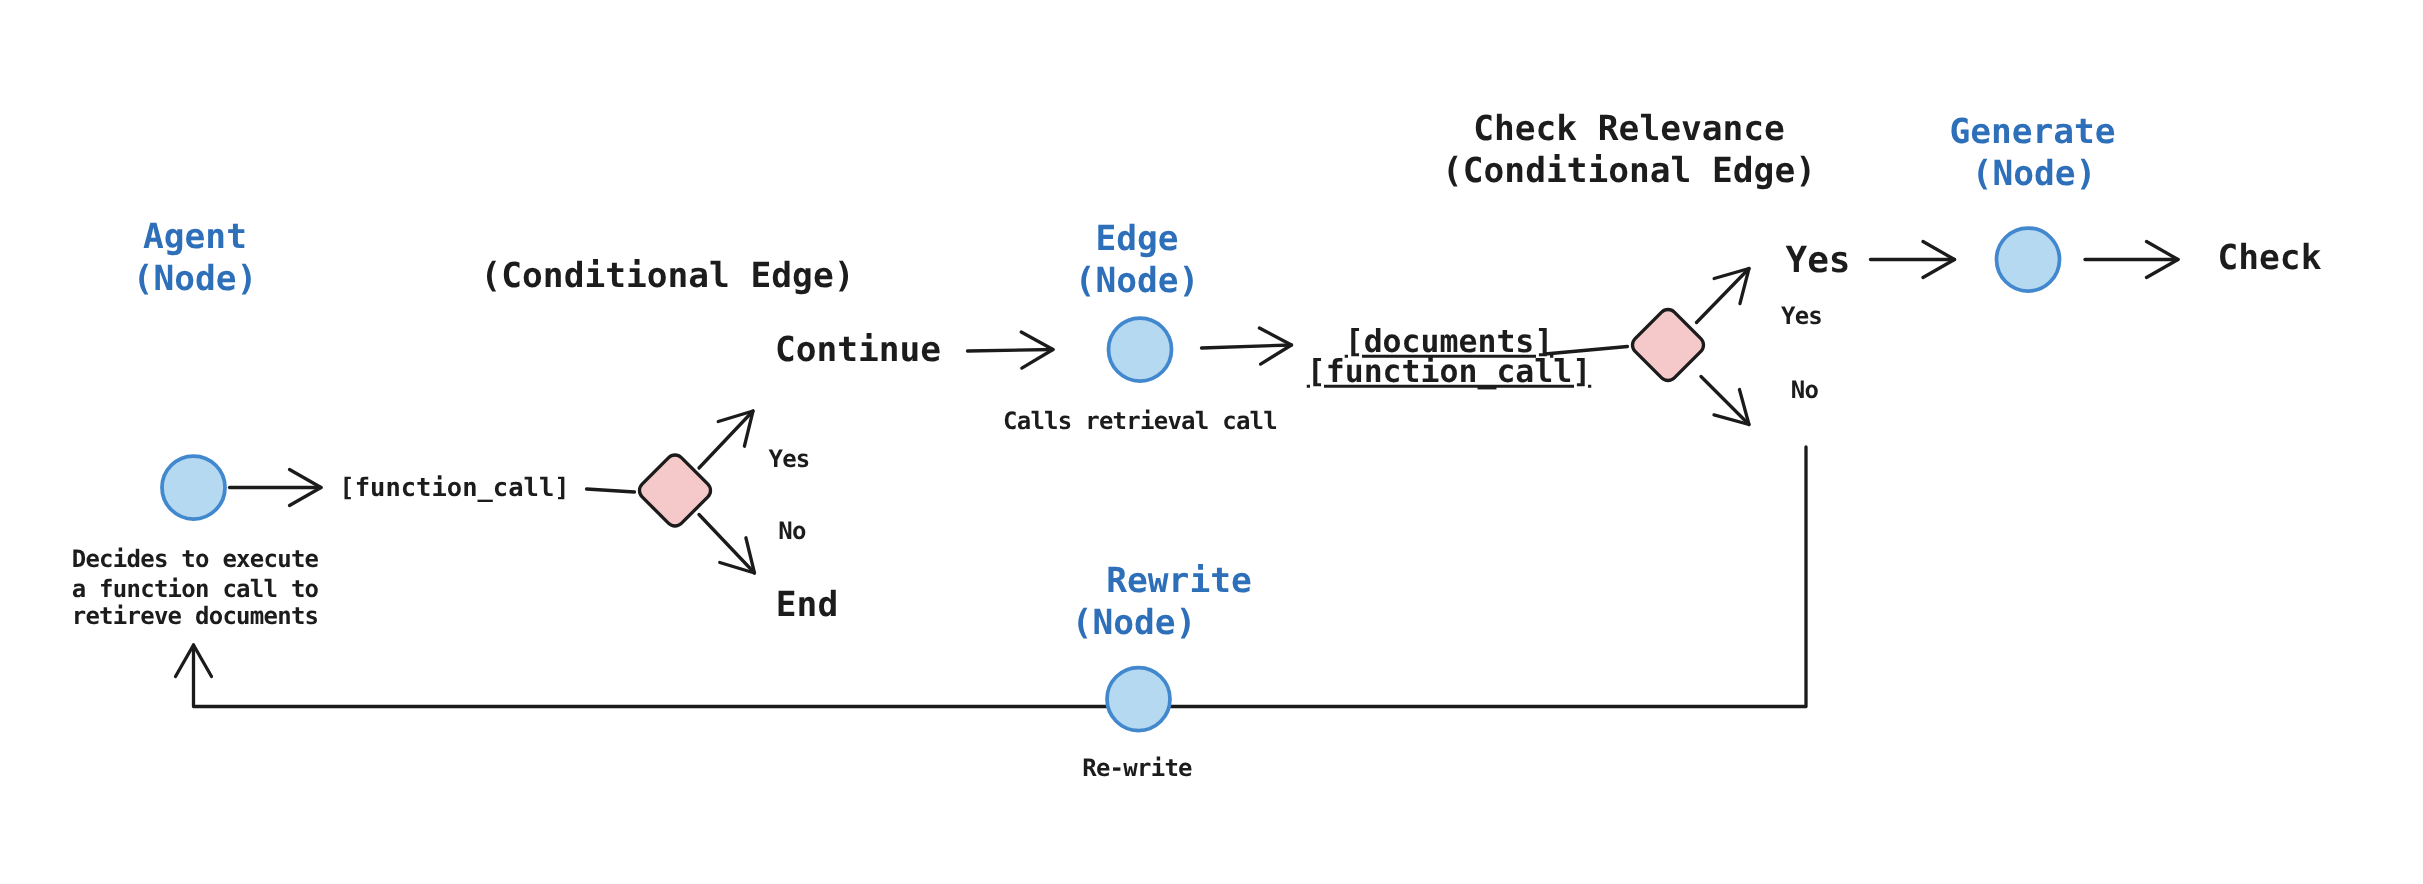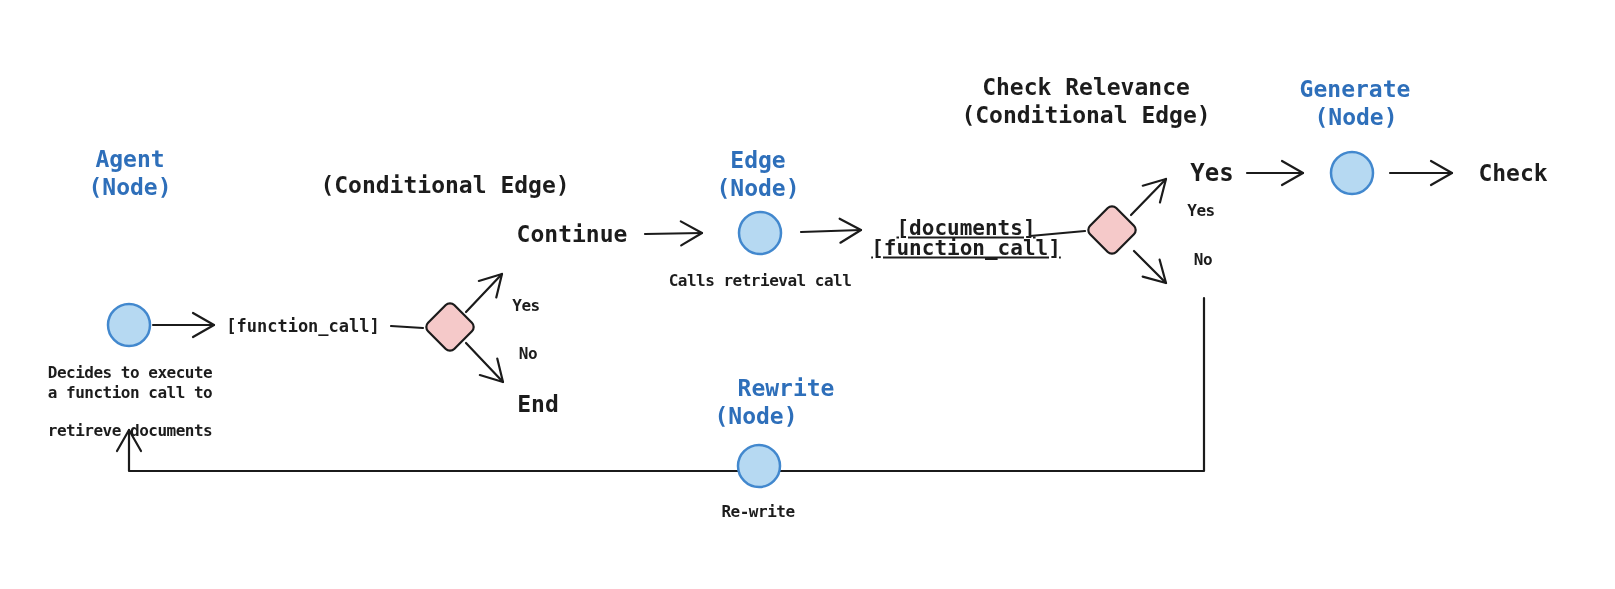--- a/index.html
+++ b/index.html
@@ -62,21 +62,21 @@
     <circle class="node-circle" cx="1352" cy="173" r="21" fill="#b6d9f2"></circle>
     <circle class="node-circle" cx="759" cy="466" r="21" fill="#b6d9f2"></circle>
     <rect class="diamond" x="-18.5" y="-18.5" width="37" height="37" rx="6" transform="translate(450 327) rotate(45)" fill="#f5c9c9"></rect>
     <rect class="diamond" x="-18.5" y="-18.5" width="37" height="37" rx="6" transform="translate(1112 230) rotate(45)" fill="#f5c9c9"></rect>
   </svg>
 
   <div class="label t-blue fs-23" style="left:130px; top:159px">Agent</div>
   <div class="label t-blue fs-23" style="left:130px; top:187px">(Node)</div>
   <div class="label fs-16" style="left:130px; top:373px">Decides to execute</div>
   <div class="label fs-16" style="left:130px; top:393px">a function call to</div>
-  <div class="label fs-16" style="left:130px; top:431px">retireve documents</div>
+  <div class="label fs-16" style="left:130px; top:411px">retireve documents</div>
   <div class="label fs-17" style="left:303px; top:326px">[function_call]</div>
 
   <div class="label fs-23" style="left:445px; top:185px">(Conditional Edge)</div>
   <div class="label fs-16" style="left:526px; top:306px">Yes</div>
   <div class="label fs-16" style="left:528px; top:354px">No</div>
   <div class="label fs-23" style="left:572px; top:234px">Continue</div>
   <div class="label fs-23" style="left:538px; top:404px">End</div>
 
   <div class="label t-blue fs-23" style="left:758px; top:160px">Edge</div>
   <div class="label t-blue fs-23" style="left:758px; top:188px">(Node)</div>

